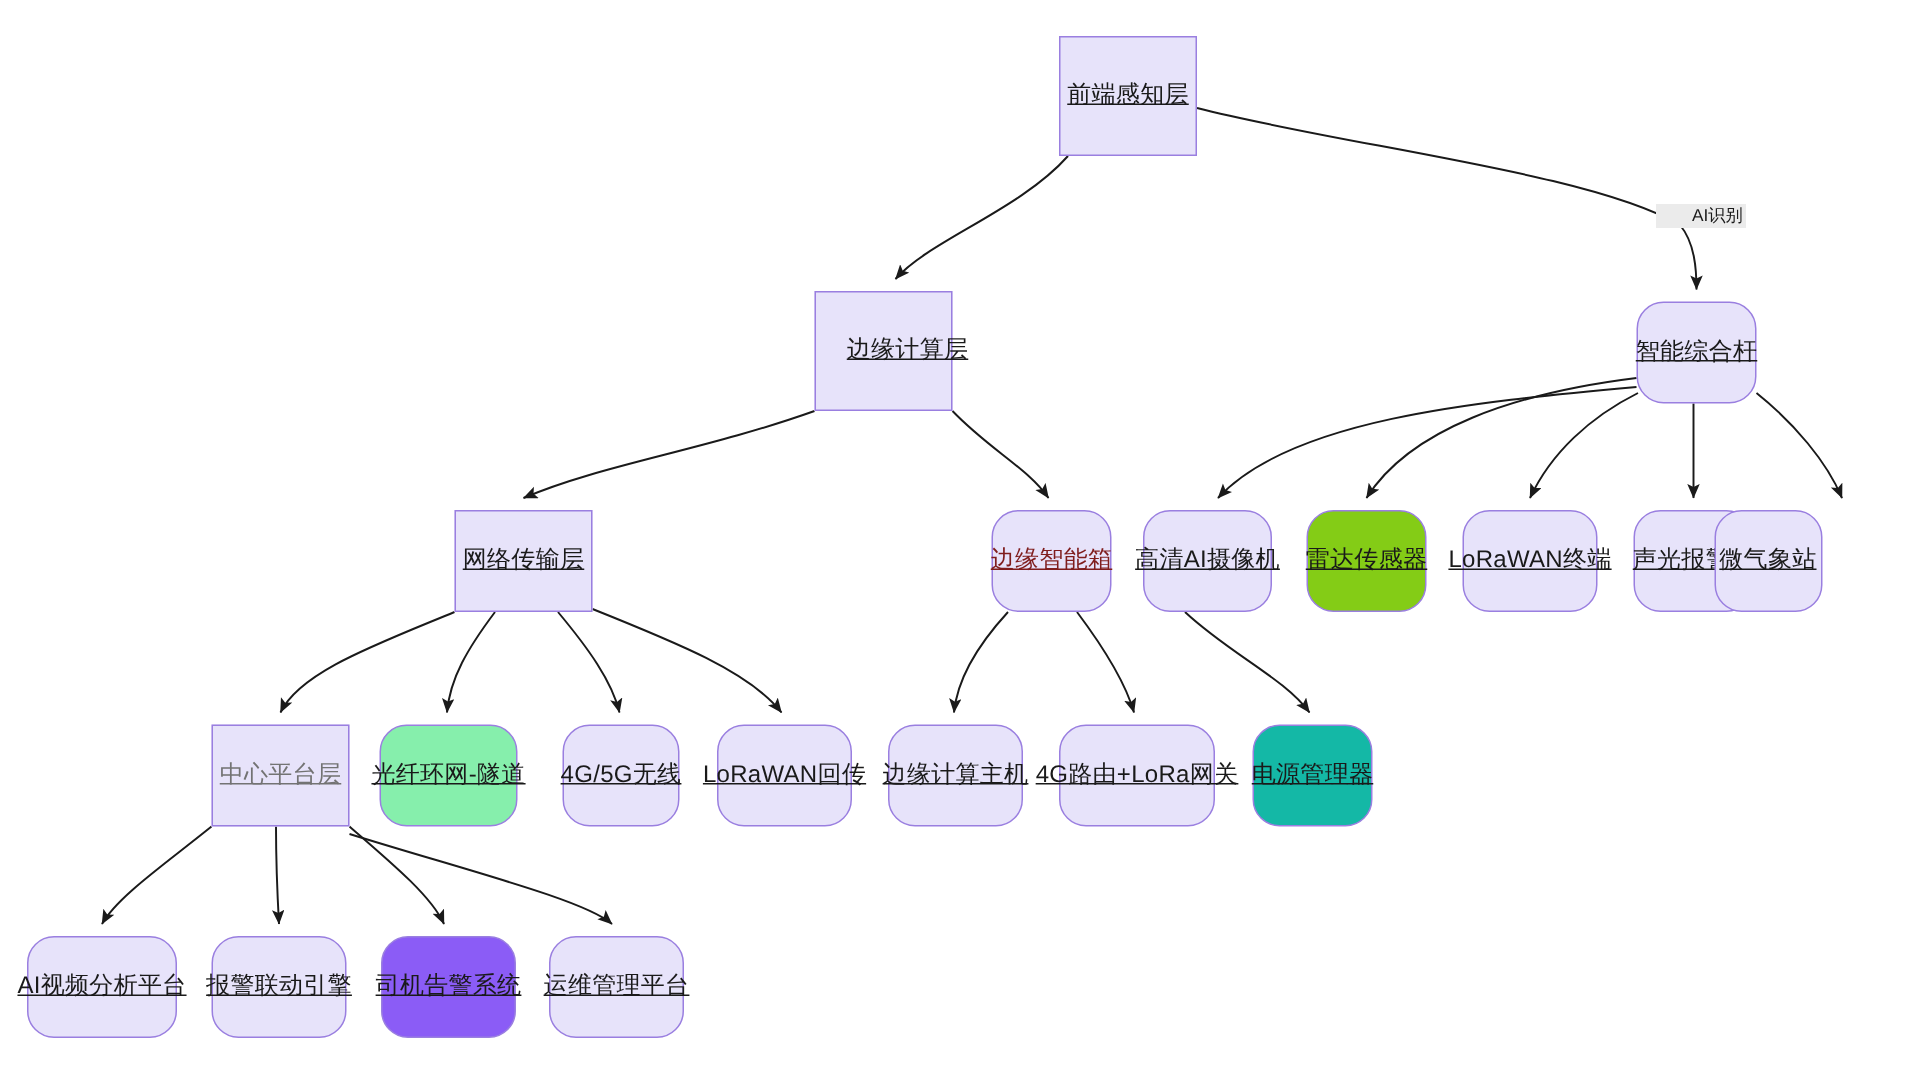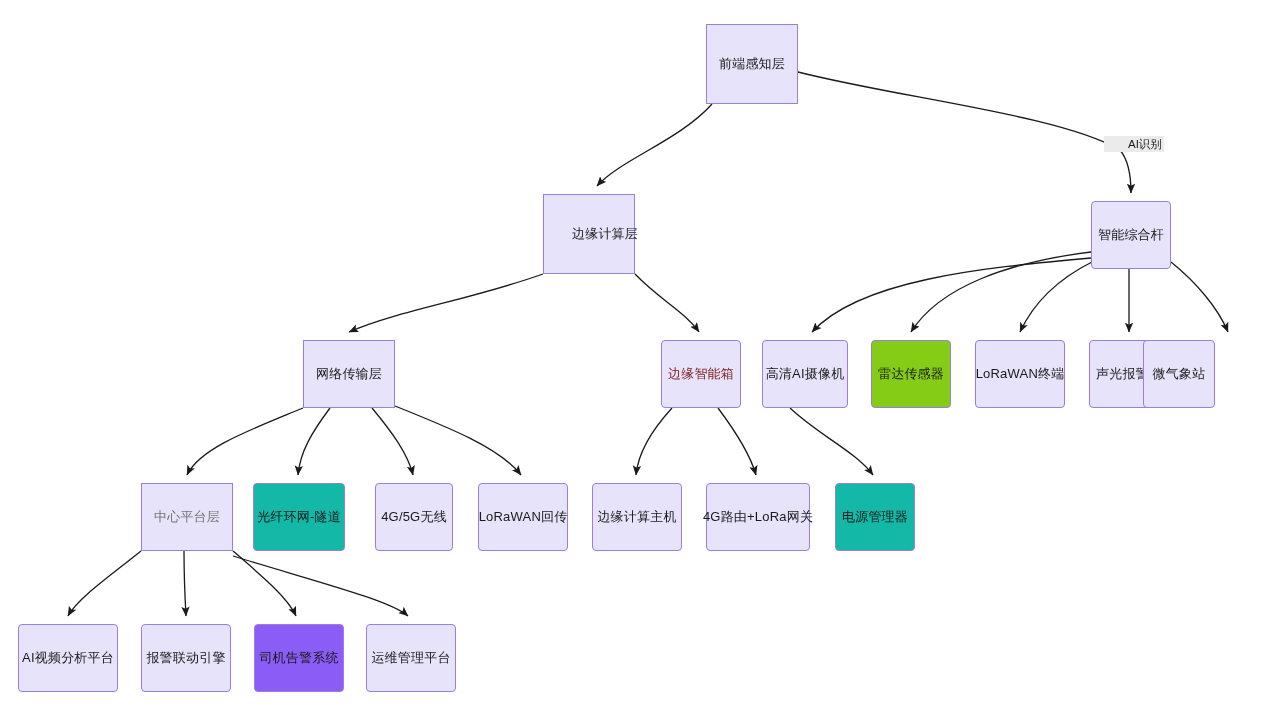--- a/index.html
+++ b/index.html
@@ -28,27 +28,28 @@
   .node {
     position: absolute;
     box-sizing: border-box;
     background: #e7e3fa;
     border: 1.6px solid #9a7fe0;
     display: flex;
     align-items: center;
     justify-content: center;
     text-align: center;
     color: #1a1a1a;
-    font-size: 13px;
+    font-size: 16px;
     line-height: 1.2;
     letter-spacing: 0.2px;
     box-shadow: 0 0 0 0 rgba(0,0,0,0);
+    text-decoration: underline;
   }
   .node.sharp { border-radius: 0px; }
-  .node.round { border-radius: 4px; }
+  .node.round { border-radius: 18px; }
   .node-label {
     display: block;
     padding: 0 3px;
     white-space: nowrap;
   }
   .edge-label {
     position: absolute;
     background: #ebebeb;
     color: #1a1a1a;
     font-size: 11.5px;
@@ -113,27 +114,27 @@
       </div>
       <div class="node round" style="left: 871px; top: 340px; width: 80px; height: 68px; background: #84cc16; border-color: rgb(154, 127, 224); color: rgb(26, 26, 26);">
         <span class="node-label">雷达传感器</span>
       </div>
       <div class="node round" style="left: 975px; top: 340px; width: 90px; height: 68px; background: rgb(231, 227, 250); border-color: rgb(154, 127, 224); color: rgb(26, 26, 26);">
         <span class="node-label">LoRaWAN终端</span>
       </div>
       <div class="node round" style="left: 1089px; top: 340px; width: 80px; height: 68px; background: rgb(231, 227, 250); border-color: rgb(154, 127, 224); color: rgb(26, 26, 26);">
         <span class="node-label">声光报警器</span>
       </div>
-      <div class="node round" style="left: 1143px; top: 340px; width: 72px; height: 68px; background: rgb(231, 227, 250); border-color: rgb(154, 127, 224); color: rgb(26, 26, 26);">
+      <div class="node round" style="left: 1143px; top: 340px; width: 72px; height: 68px; background: rgb(231, 227, 250); border-color: rgb(154, 127, 224); color: rgb(26, 26, 26); justify-content: flex-end;">
         <span class="node-label">微气象站</span>
       </div>
       <div class="node sharp" style="left: 141px; top: 483px; width: 92px; height: 68px; background: rgb(231, 227, 250); border-color: rgb(154, 127, 224); color: #737373;">
         <span class="node-label">中心平台层</span>
       </div>
-      <div class="node round" style="left: 253px; top: 483px; width: 92px; height: 68px; background: #14b8a6; border-color: rgb(154, 127, 224); color: rgb(26, 26, 26);">
+      <div class="node round" style="left: 253px; top: 483px; width: 92px; height: 68px; background: #86efac; border-color: rgb(154, 127, 224); color: rgb(26, 26, 26);">
         <span class="node-label">光纤环网-隧道</span>
       </div>
       <div class="node round" style="left: 375px; top: 483px; width: 78px; height: 68px; background: rgb(231, 227, 250); border-color: rgb(154, 127, 224); color: rgb(26, 26, 26);">
         <span class="node-label">4G/5G无线</span>
       </div>
       <div class="node round" style="left: 478px; top: 483px; width: 90px; height: 68px; background: rgb(231, 227, 250); border-color: rgb(154, 127, 224); color: rgb(26, 26, 26);">
         <span class="node-label">LoRaWAN回传</span>
       </div>
       <div class="node round" style="left: 592px; top: 483px; width: 90px; height: 68px; background: rgb(231, 227, 250); border-color: rgb(154, 127, 224); color: rgb(26, 26, 26);">
         <span class="node-label">边缘计算主机</span>

